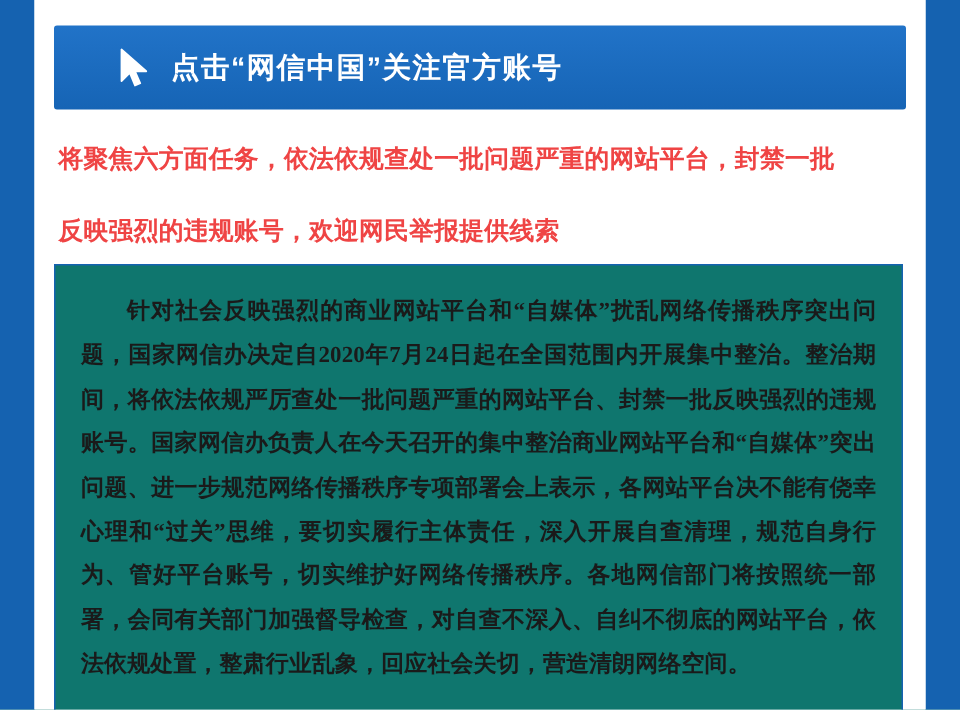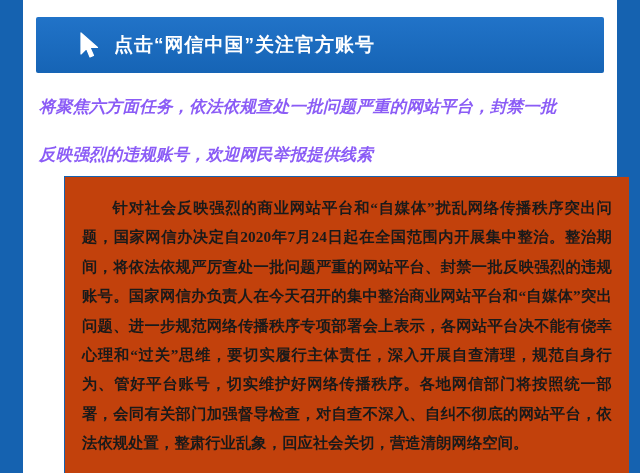--- a/index.html
+++ b/index.html
@@ -63,49 +63,47 @@
     color: #ffffff;
     font-size: 19px;
     font-weight: bold;
     letter-spacing: 1px;
     white-space: nowrap;
   }
 
   
   .headline {
     margin: 18px 16px 0 16px;
-    color: #8b5cf6;
+    color: #ef4444;
     font-size: 16.5px;
     font-weight: bold;
     line-height: 31px;
     text-align: justify;
     letter-spacing: 0.2px;
-    font-style: italic;
   }
   .headline .line {
     display: block;
     white-space: nowrap;
   }
   .headline .line2 {
     text-align: left;
     margin-top: 17px;
   }
 
   
   .article-box {
     position: absolute;
     left: 36px;
     top: 176px;
     width: 566px;
     height: 297px;
     border: 1px solid #1562b0;
     border-bottom: none;
     box-sizing: border-box;
-    background: #c2410c;
-    margin-left: 28px;
+    background: #0f766e;
   }
   .article-text {
     margin: 16px 17px 0 17px;
     font-size: 15.3px;
     line-height: 29.4px;
     color: #1a1a1a;
     text-align: justify;
     text-justify: inter-ideograph;
     font-family: "Liberation Serif", "DejaVu Serif", serif;
     font-weight: bold;

